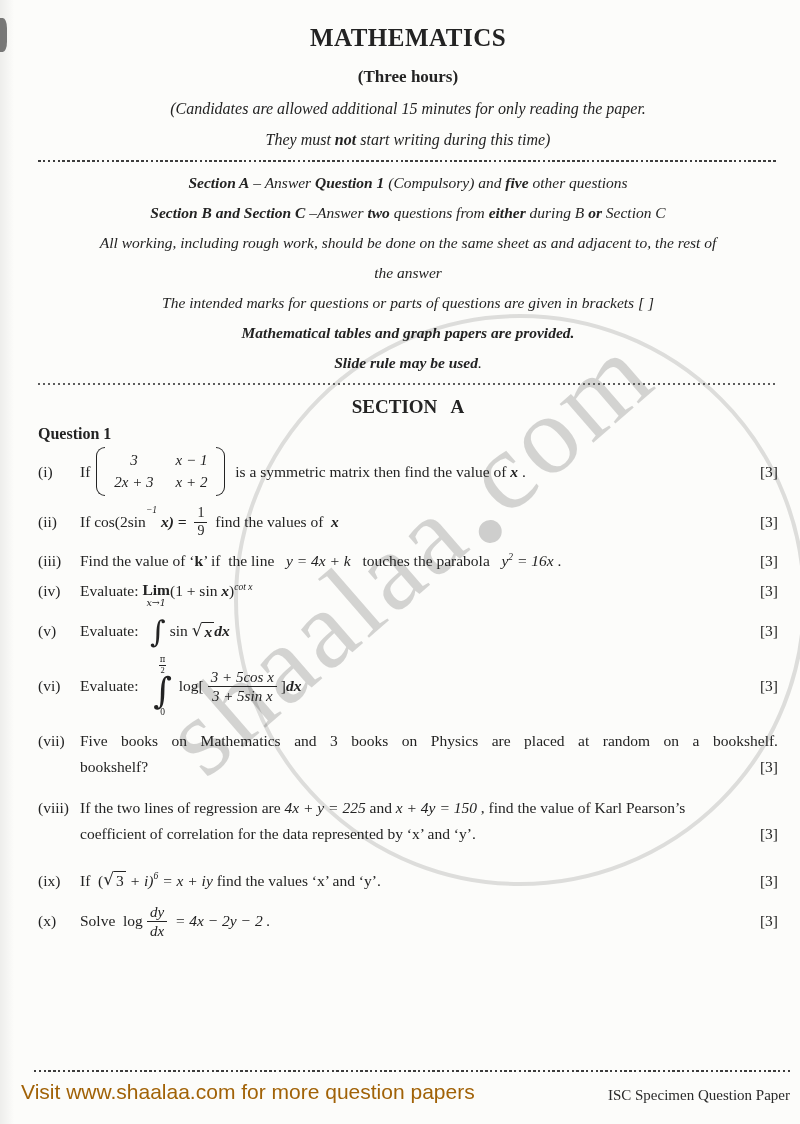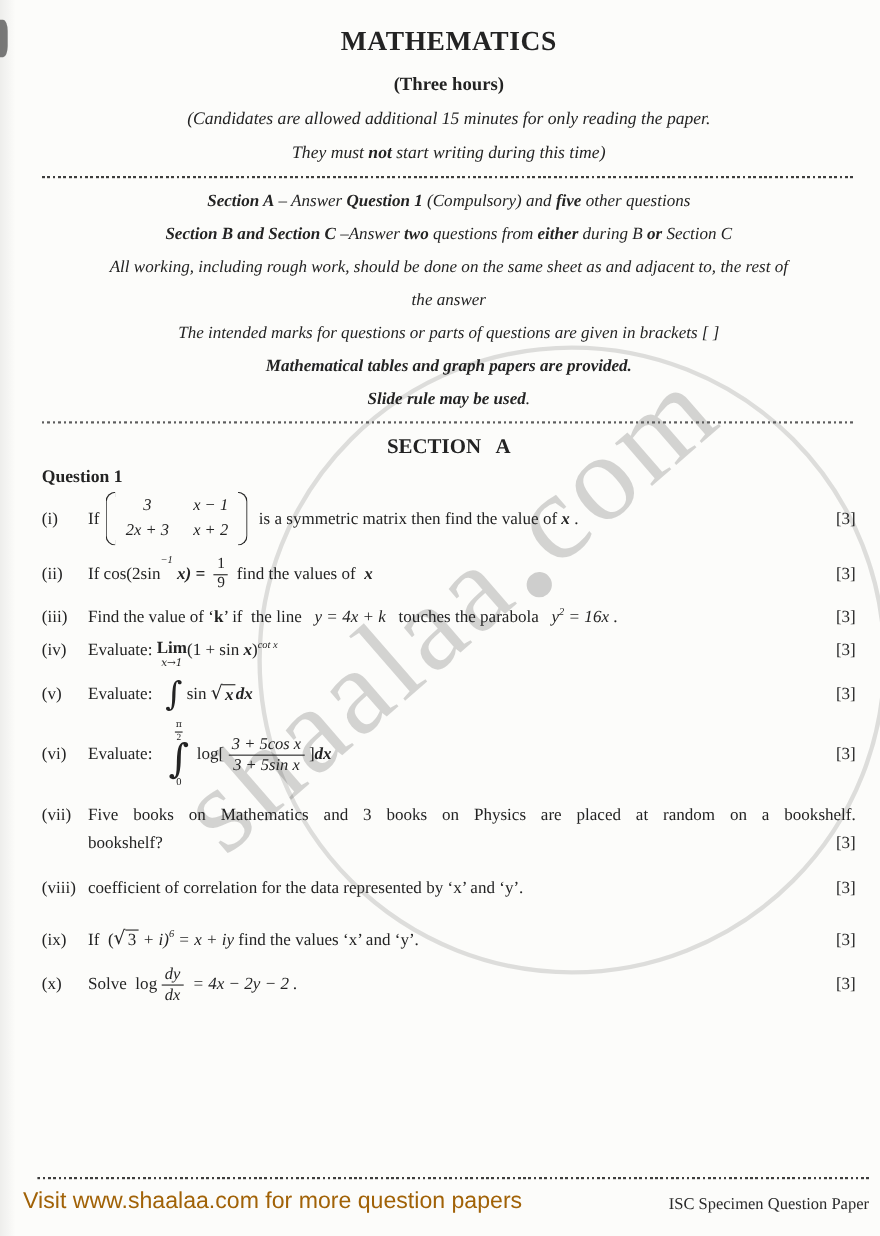--- a/index.html
+++ b/index.html
@@ -238,20 +238,21 @@
         <div class="lineflex">
           <span class="t">bookshelf?</span>
           <span class="t">[3]</span>
         </div>
       </span>
     </div>
 
     <div class="q top" style="margin-top:15px">
       <span class="qnum t" style="line-height:26px">(viii)</span>
       <span class="qbody block">
+        <div class="nline"><span class="t">If the two lines of regression are </span><span class="iv t">4x + y = 225</span><span class="t"> and </span><span class="iv t">x + 4y = 150</span><span class="t"> , find the value of Karl Pearson’s</span></div>
         <div class="lineflex">
           <span class="t">coefficient of correlation for the data represented by ‘x’ and ‘y’.</span>
           <span class="t">[3]</span>
         </div>
       </span>
     </div>
 
     <div class="q" style="margin-top:24px">
       <span class="qnum t">(ix)</span>
       <span class="qbody">

